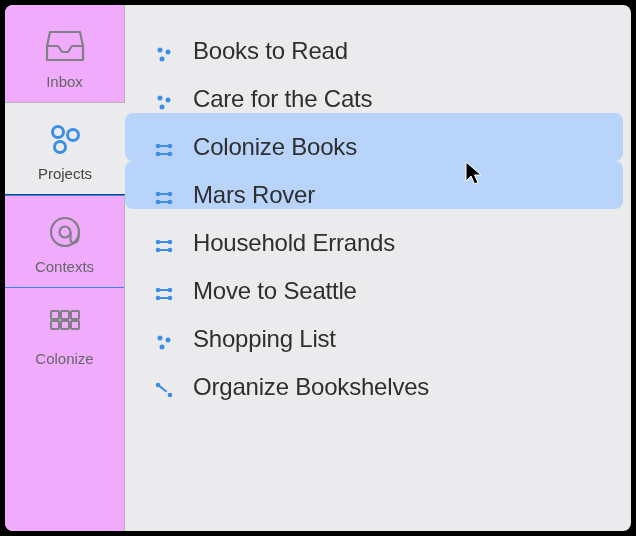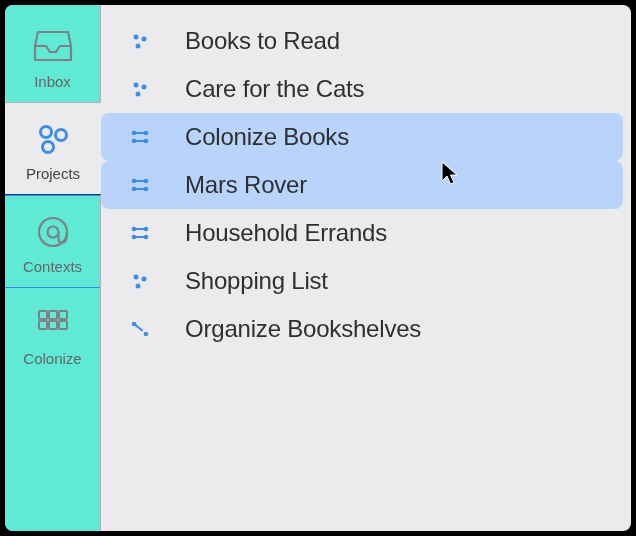--- a/index.html
+++ b/index.html
@@ -19,22 +19,22 @@
       top: 5px;
       left: 5px;
       right: 5px;
       bottom: 5px;
       background: #ebebee;
       border-radius: 8px;
       display: flex;
       overflow: hidden;
     }
     .sidebar {
-      width: 96px;
-      background: #5eead4;
+      width: 120px;
+      background: #f0abfc;
       display: flex;
       flex-direction: column;
       border-right: 1px solid #b4b4b8;
       padding-top: 6px;
     }
     .nav-item {
       display: flex;
       flex-direction: column;
       align-items: center;
       padding: 18px 0 12px 0;
@@ -68,27 +68,26 @@
       color: #444;
     }
     
     .main {
       flex: 1;
       padding: 12px 0;
       position: relative;
     }
     .list-row {
       display: flex;
-      align-items: center;
+      align-items: flex-end;
       height: 48px;
       padding-left: 28px;
       cursor: pointer;
       border-radius: 8px;
       margin-right: 8px;
-      gap: 16px;
     }
     .list-row.selected {
       background: #b9d4fb;
     }
     .row-icon {
       width: 22px;
       height: 22px;
       display: flex;
       align-items: center;
       justify-content: center;
@@ -223,20 +222,33 @@
           <circle cx="16" cy="6" r="2.3" fill="#3d8ee6"></circle>
           <rect x="6" y="5" width="8" height="2" fill="#3d8ee6"></rect>
           <circle cx="4" cy="14" r="2.3" fill="#3d8ee6"></circle>
           <circle cx="16" cy="14" r="2.3" fill="#3d8ee6"></circle>
           <rect x="6" y="13" width="8" height="2" fill="#3d8ee6"></rect>
         </svg>
       </span>
       <span class="row-label">Household Errands</span>
     </div>
 
+    <div class="list-row">
+      <span class="row-icon">
+        <svg width="20" height="20" viewBox="0 0 20 20">
+          <circle cx="4" cy="6" r="2.3" fill="#3d8ee6"></circle>
+          <circle cx="16" cy="6" r="2.3" fill="#3d8ee6"></circle>
+          <rect x="6" y="5" width="8" height="2" fill="#3d8ee6"></rect>
+          <circle cx="4" cy="14" r="2.3" fill="#3d8ee6"></circle>
+          <circle cx="16" cy="14" r="2.3" fill="#3d8ee6"></circle>
+          <rect x="6" y="13" width="8" height="2" fill="#3d8ee6"></rect>
+        </svg>
+      </span>
+      <span class="row-label">Move to Seattle</span>
+    </div>
 
     <div class="list-row">
       <span class="row-icon">
         <svg width="20" height="20" viewBox="0 0 20 20">
           <circle cx="6" cy="6" r="2.5" fill="#3d8ee6"></circle>
           <circle cx="14" cy="8" r="2.5" fill="#3d8ee6"></circle>
           <circle cx="8" cy="15" r="2.5" fill="#3d8ee6"></circle>
         </svg>
       </span>
       <span class="row-label">Shopping List</span>

